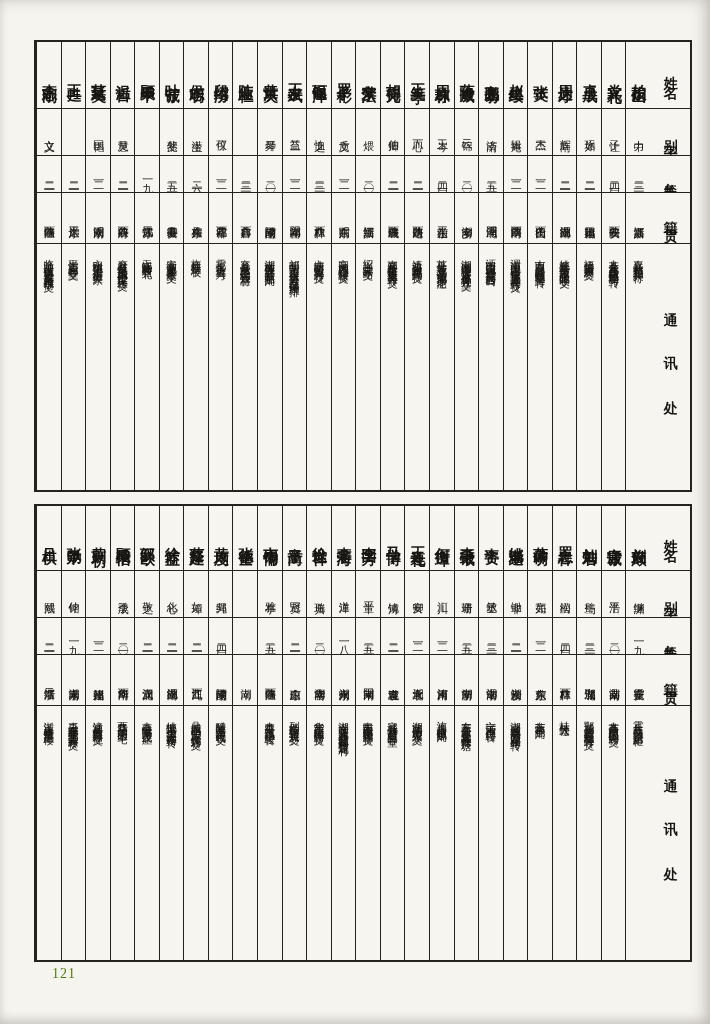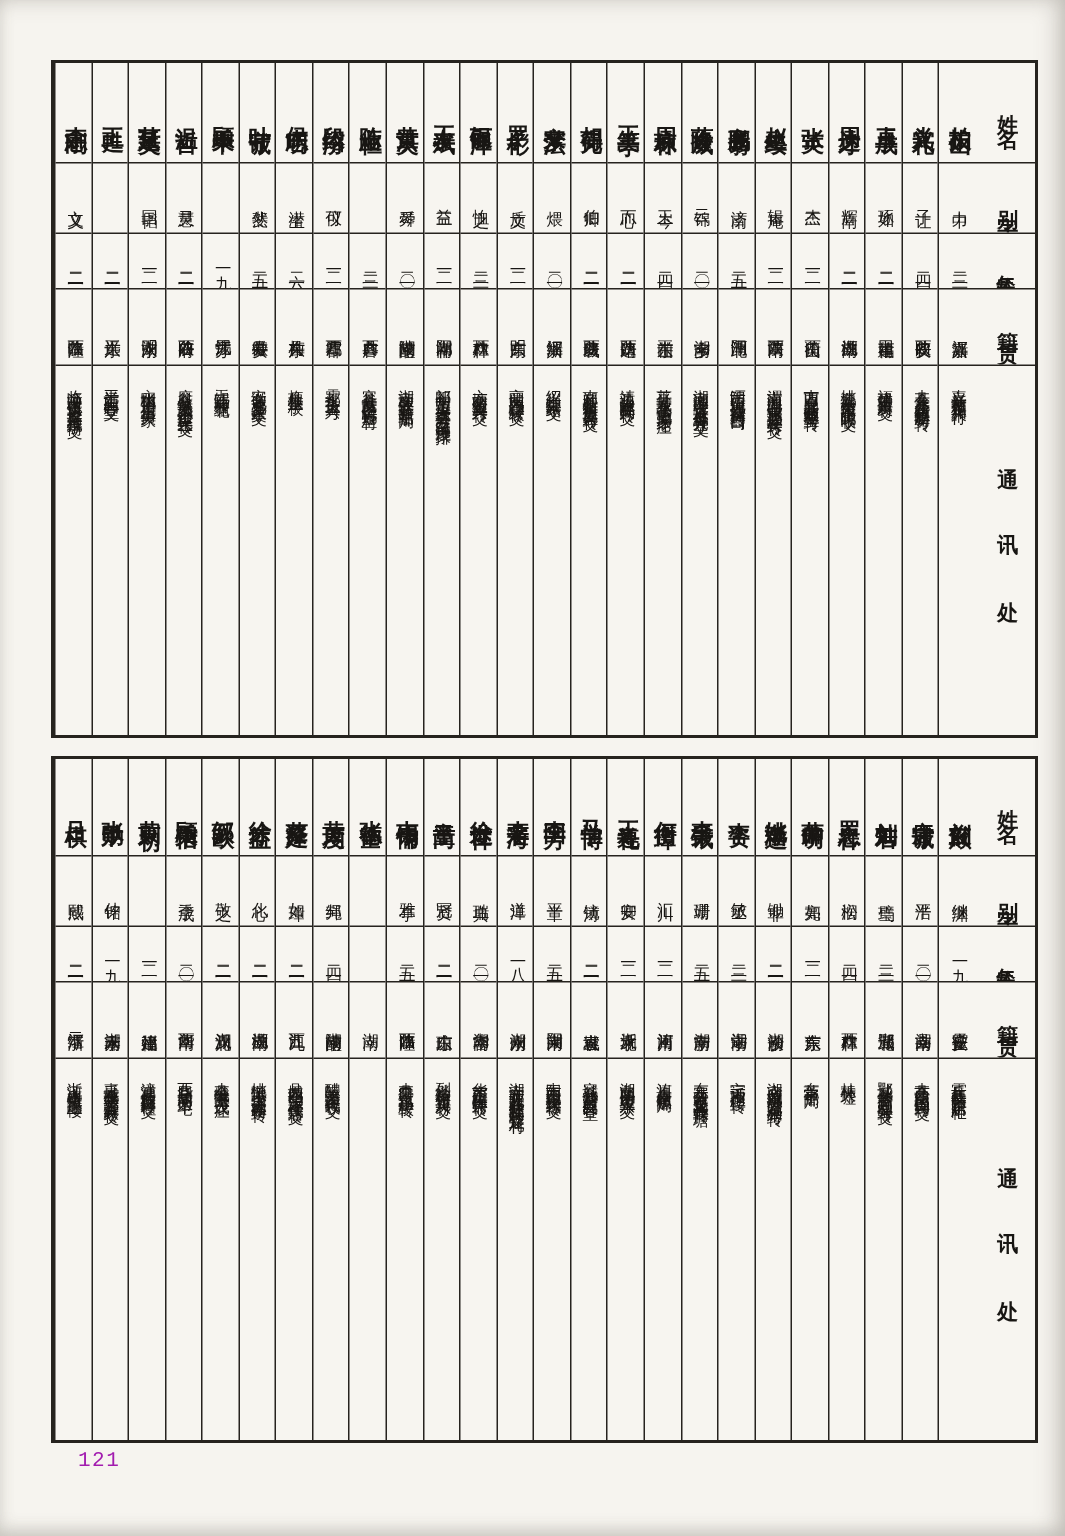--- a/index.html
+++ b/index.html
@@ -51,22 +51,22 @@
   .table-bottom .name{height:64px;}
   
   .hdr{font-size:14px;font-weight:700;}
   .hdr.name{letter-spacing:.7em;}
   .hdr.zi{letter-spacing:.3em;}
   .hdr.age{letter-spacing:.1em;font-size:12.5px;}
   .hdr.origin{letter-spacing:.6em;}
   .hdr.address{justify-items:center;padding-top:0;letter-spacing:3.2em;font-size:14px;}
   .page-number{
     position:absolute;left:52px;top:966px;
-    font-size:14px;letter-spacing:1px;color:#a21caf;
-    font-family:Liberation Mono, monospace;
+    font-size:14px;letter-spacing:1px;color:#4d7c0f;
+    font-family:Liberation Serif, serif;
   }
 </style>
 </head>
 <body>
 
 <div class="page">
 
   <div class="table table-top">
     <div class="cols">
       <div class="col hdrcol">

